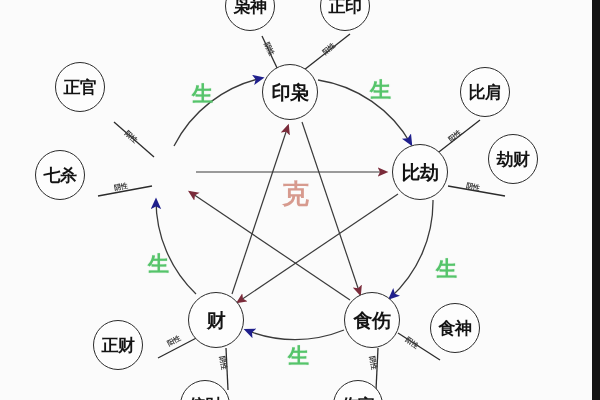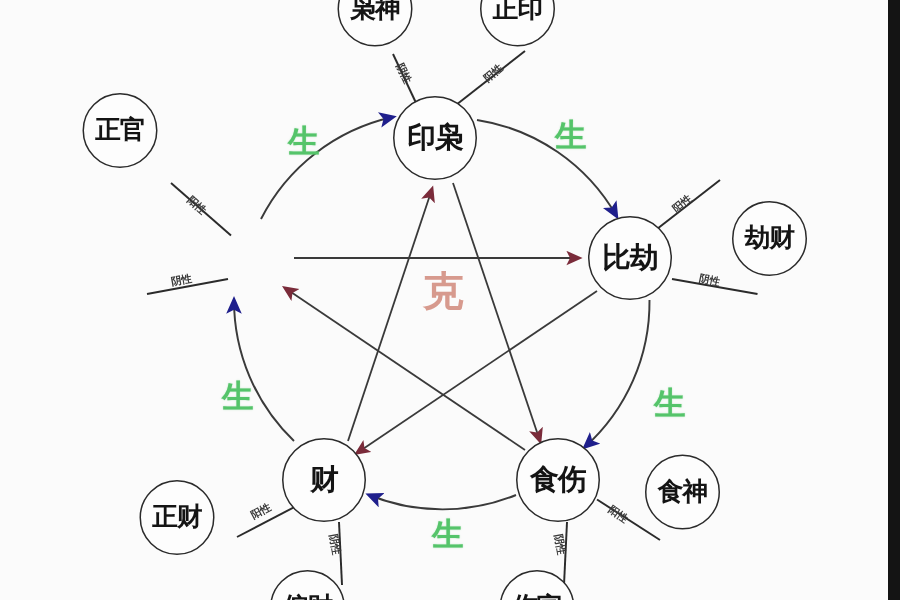--- a/index.html
+++ b/index.html
@@ -137,34 +137,40 @@
   <div class="node main" style="left:188px;top:292px;">
     <span>财</span>
   </div>
 
   <div class="node sat" style="left:225px;top:-19px;">
     <span>枭神</span>
   </div>
   <div class="node sat" style="left:320px;top:-19px;">
     <span>正印</span>
   </div>
+  <div class="node sat" style="left:460px;top:67px;">
+    <span>比肩</span>
+  </div>
   <div class="node sat" style="left:488px;top:134px;">
     <span>劫财</span>
   </div>
   <div class="node sat" style="left:430px;top:303px;text-align:right;">
     <span>食神</span>
   </div>
   <div class="node sat" style="left:333px;top:380px;">
     <span>伤官</span>
   </div>
   <div class="node sat" style="left:180px;top:380px;">
     <span>偏财</span>
   </div>
   <div class="node sat" style="left:93px;top:320px;">
     <span>正财</span>
+  </div>
+  <div class="node sat" style="left:35px;top:150px;">
+    <span>七杀</span>
   </div>
   <div class="node sat" style="left:55px;top:62px;">
     <span>正官</span>
   </div>
 
   <div class="edge-label" style="left:262px;top:44px;transform:rotate(65deg);">阴性</div>
   <div class="edge-label" style="left:322px;top:44px;transform:rotate(-40deg);">阳性</div>
   <div class="edge-label" style="left:448px;top:131px;transform:rotate(-38deg);">阳性</div>
   <div class="edge-label" style="left:466px;top:182px;transform:rotate(12deg);">阴性</div>
   <div class="edge-label" style="left:405px;top:338px;transform:rotate(35deg);">阳性</div>

